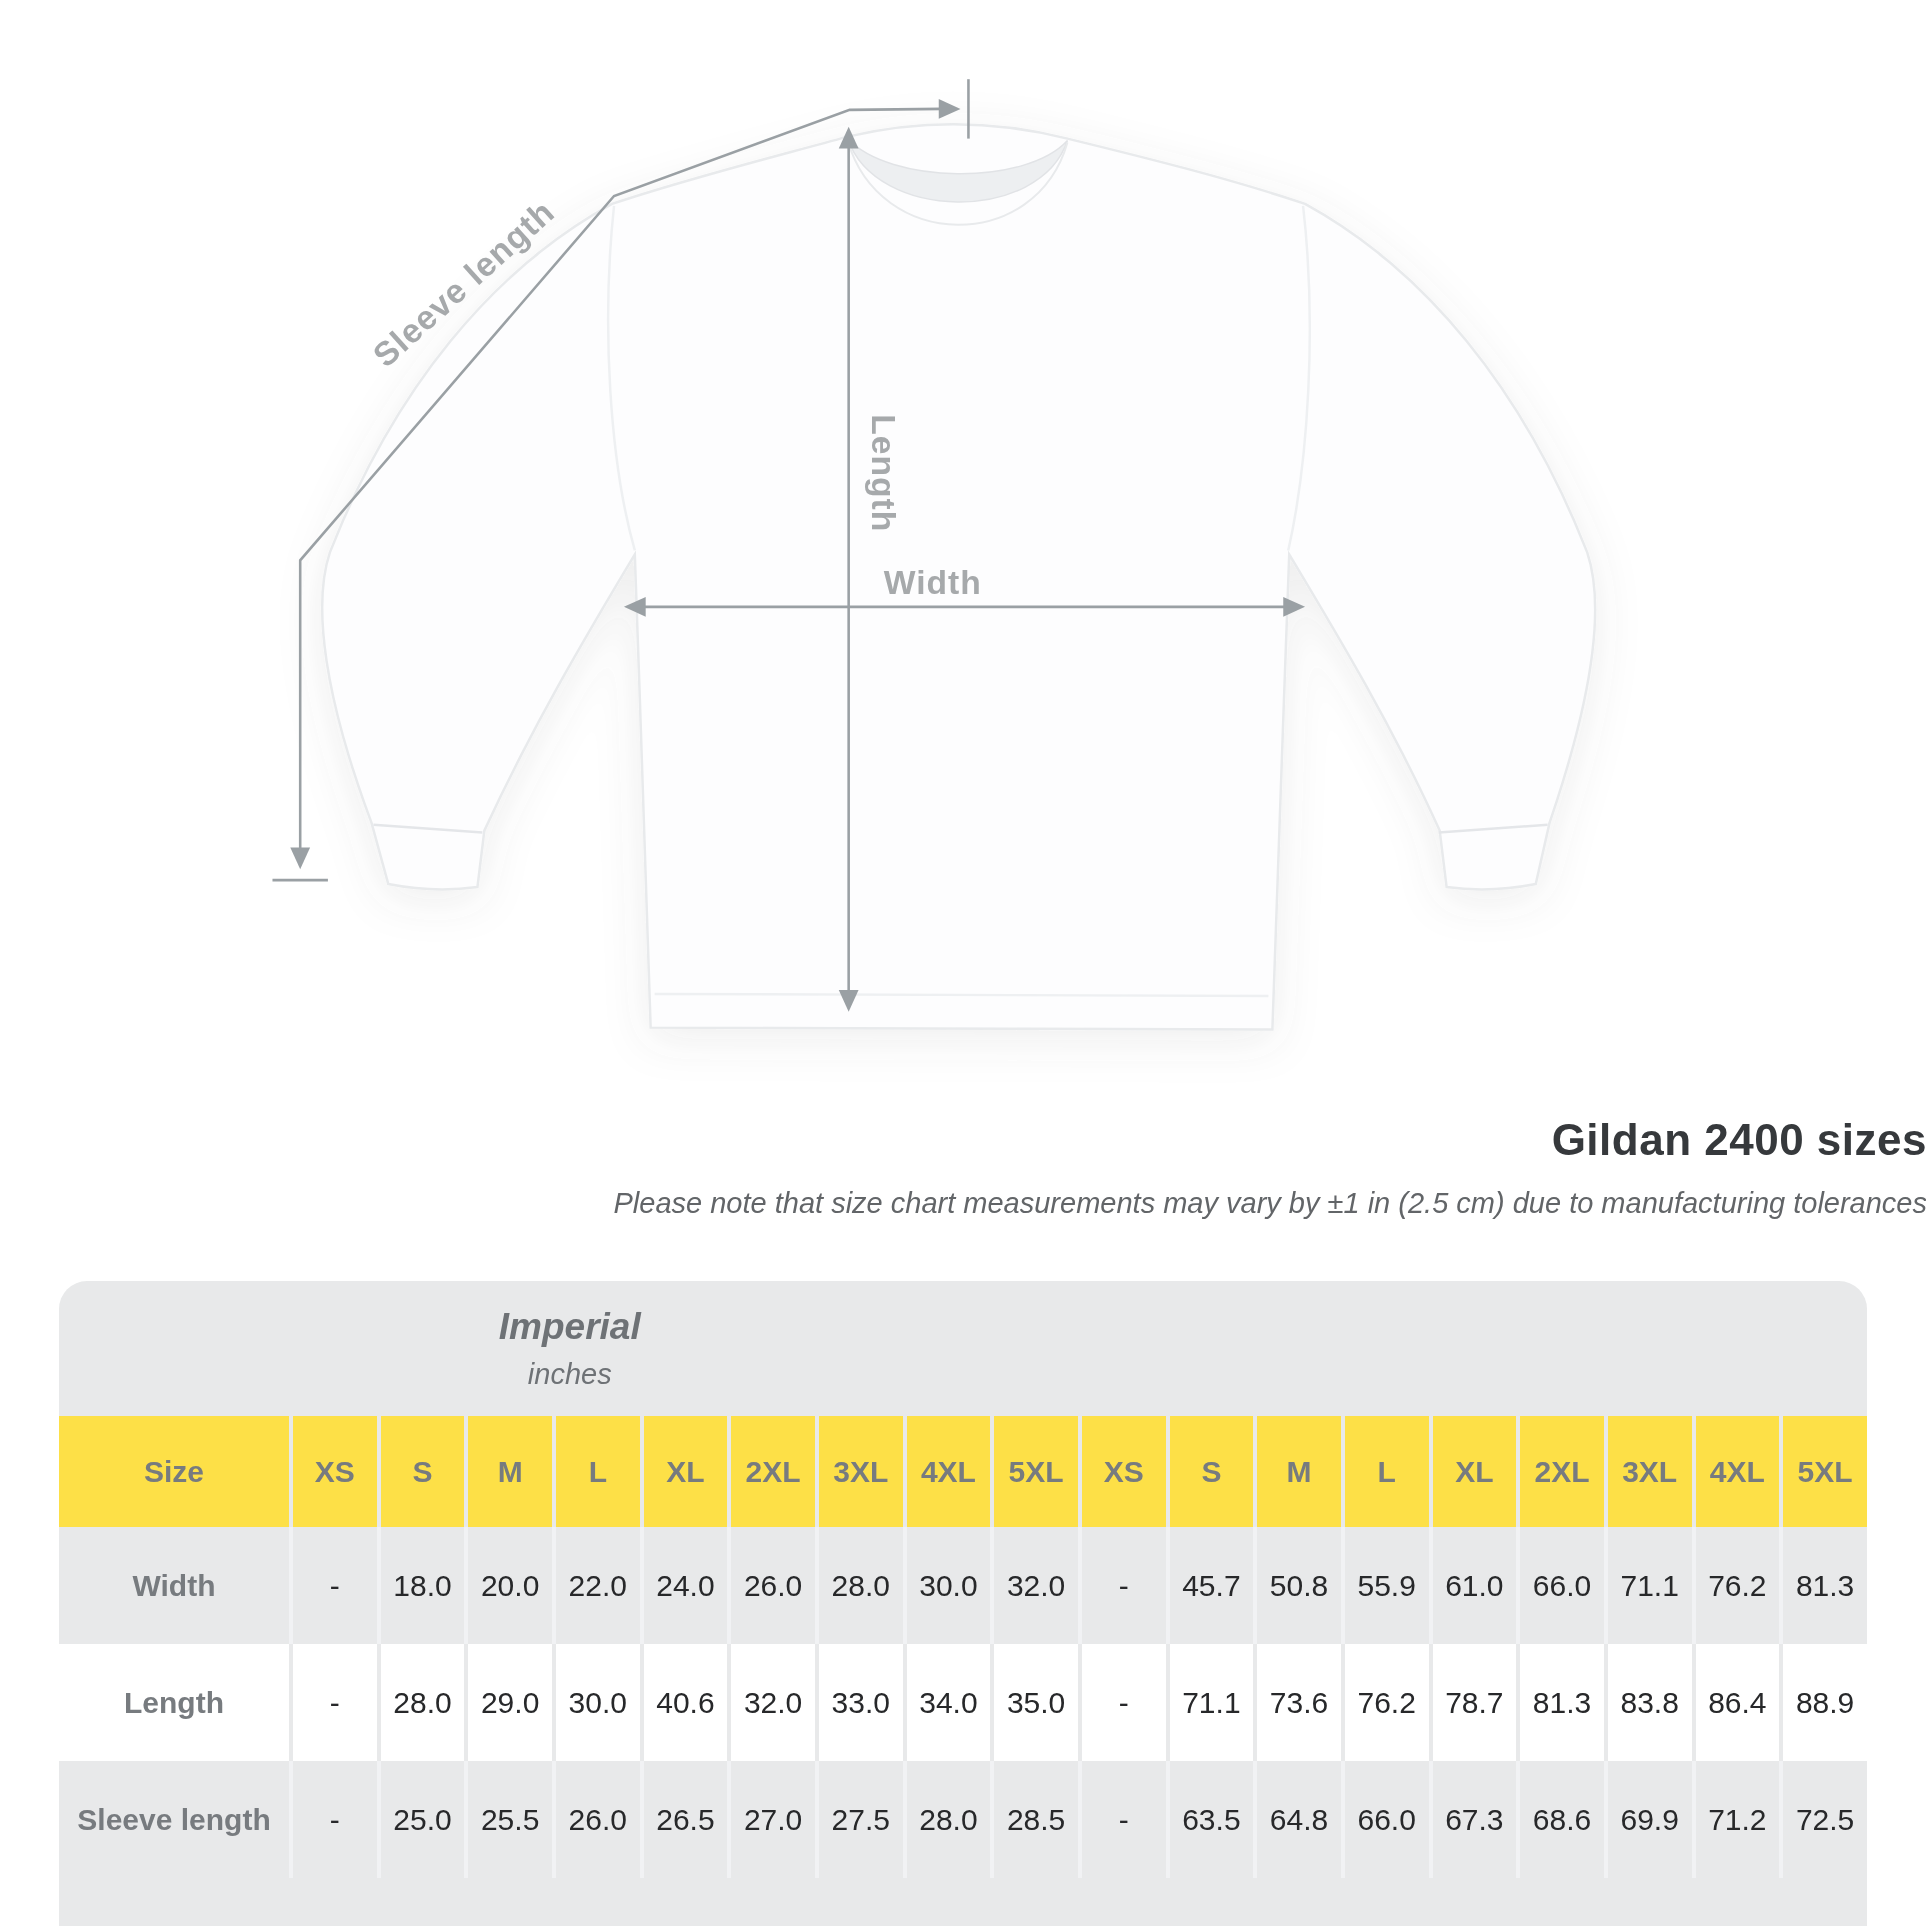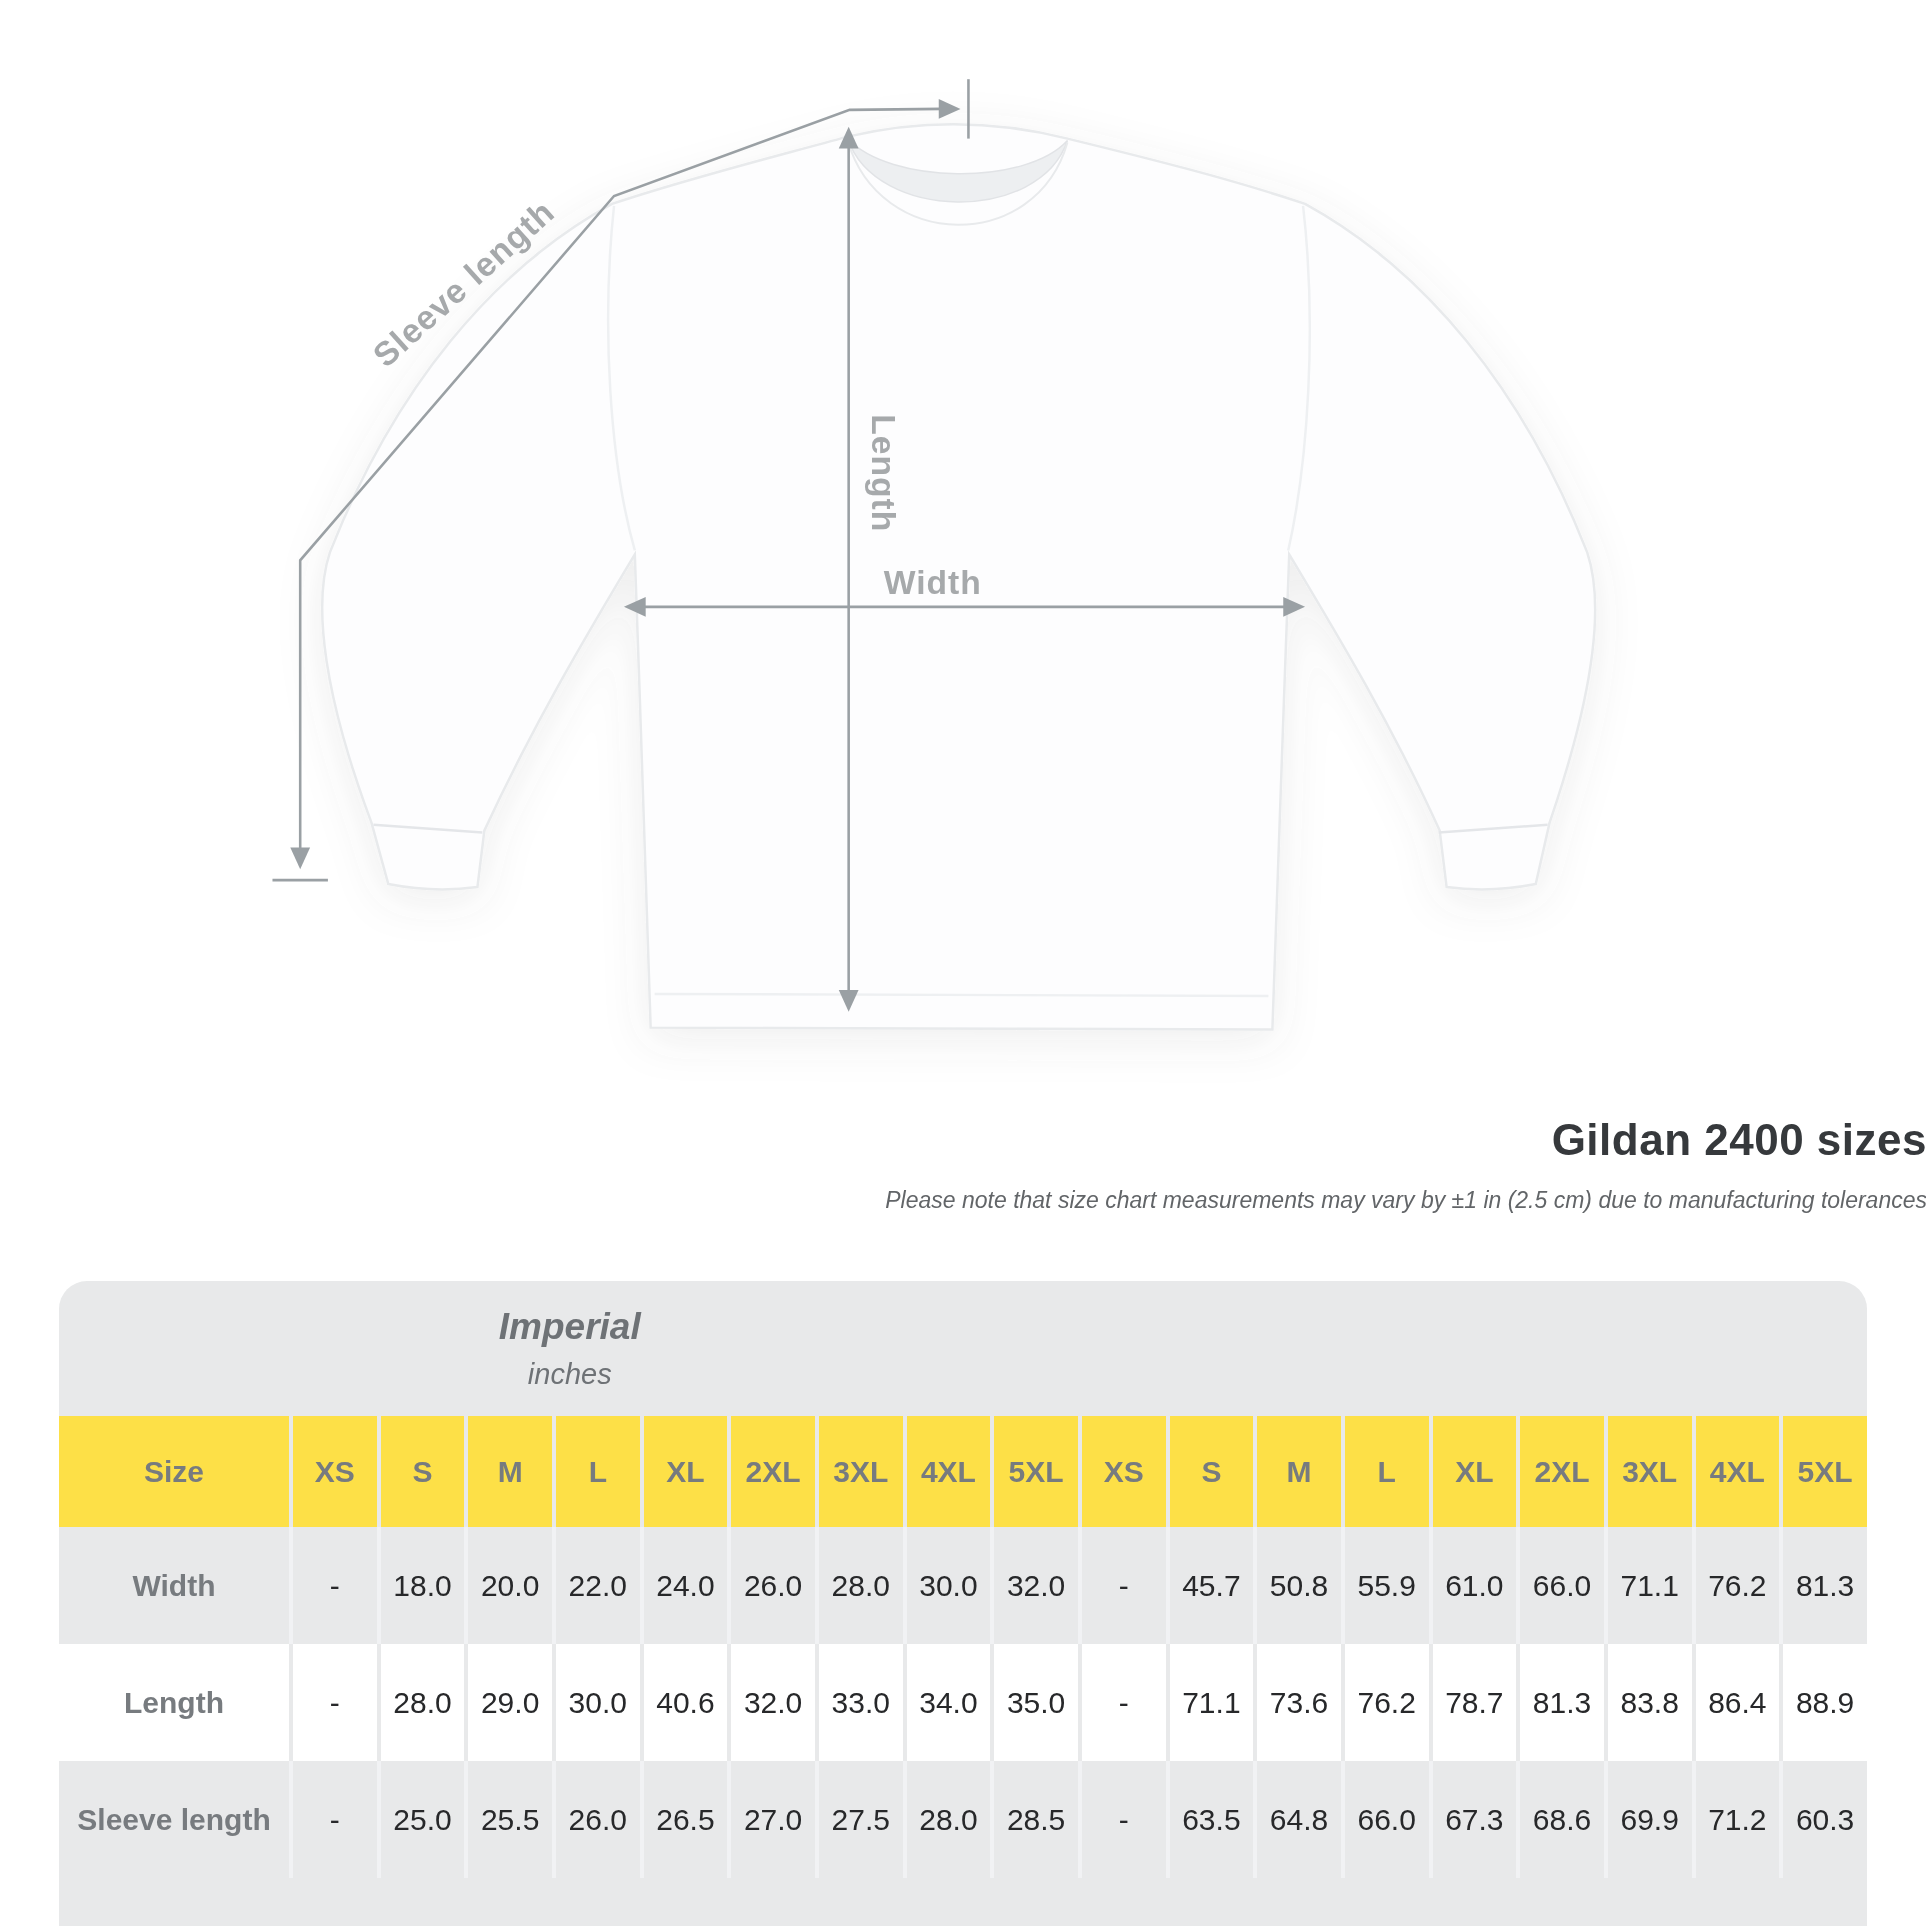--- a/index.html
+++ b/index.html
@@ -10,21 +10,21 @@
     --grayrow-sep:#f1f2f4;
   }
   html,body{margin:0;padding:0;}
   body{background:var(--page-bg);font-family:"Liberation Sans","DejaVu Sans",sans-serif;}
   .page{position:relative;width:1927px;height:1927px;background:var(--page-bg);overflow:hidden;}
 
   .shirt-svg{position:absolute;left:0;top:0;width:1927px;height:1089px;display:block;}
 
   .title-block{position:absolute;left:0;top:1115px;width:1927px;text-align:right;}
   .title-block h1{margin:0;font-size:44px;font-weight:bold;color:var(--title-dark);letter-spacing:0.5px;}
-  .title-block p{margin:22px 0 0 12px;font-size:23px;font-style:italic;color:var(--note-gray);}
+  .title-block p{margin:22px 0 0 12px;font-size:29px;font-style:italic;color:var(--note-gray);}
 
   .size-table{position:absolute;left:59px;top:1281px;width:1808px;height:772px;
     background:var(--table-bg);border-radius:28px;overflow:hidden;}
   .units-header{display:flex;height:135px;}
   .unit-group{display:flex;flex-direction:column;align-items:center;justify-content:center;gap:10px;}
   .unit-group.imperial{width:56.5%;}
   .unit-group.metric{width:43.5%;}
   .unit-name{font-size:37px;font-weight:bold;font-style:italic;color:#6e7276;}
   .unit-sub{font-size:29px;font-style:italic;color:#6e7276;}
 
@@ -205,20 +205,20 @@
             <td>28.0</td>
             <td>28.5</td>
             <td>-</td>
             <td>63.5</td>
             <td>64.8</td>
             <td>66.0</td>
             <td>67.3</td>
             <td>68.6</td>
             <td>69.9</td>
             <td>71.2</td>
-            <td>60.3</td>
+            <td>72.5</td>
           </tr>
         </tbody>
     </table>
   </div>
 
 </div>
 
 
 </body></html>

